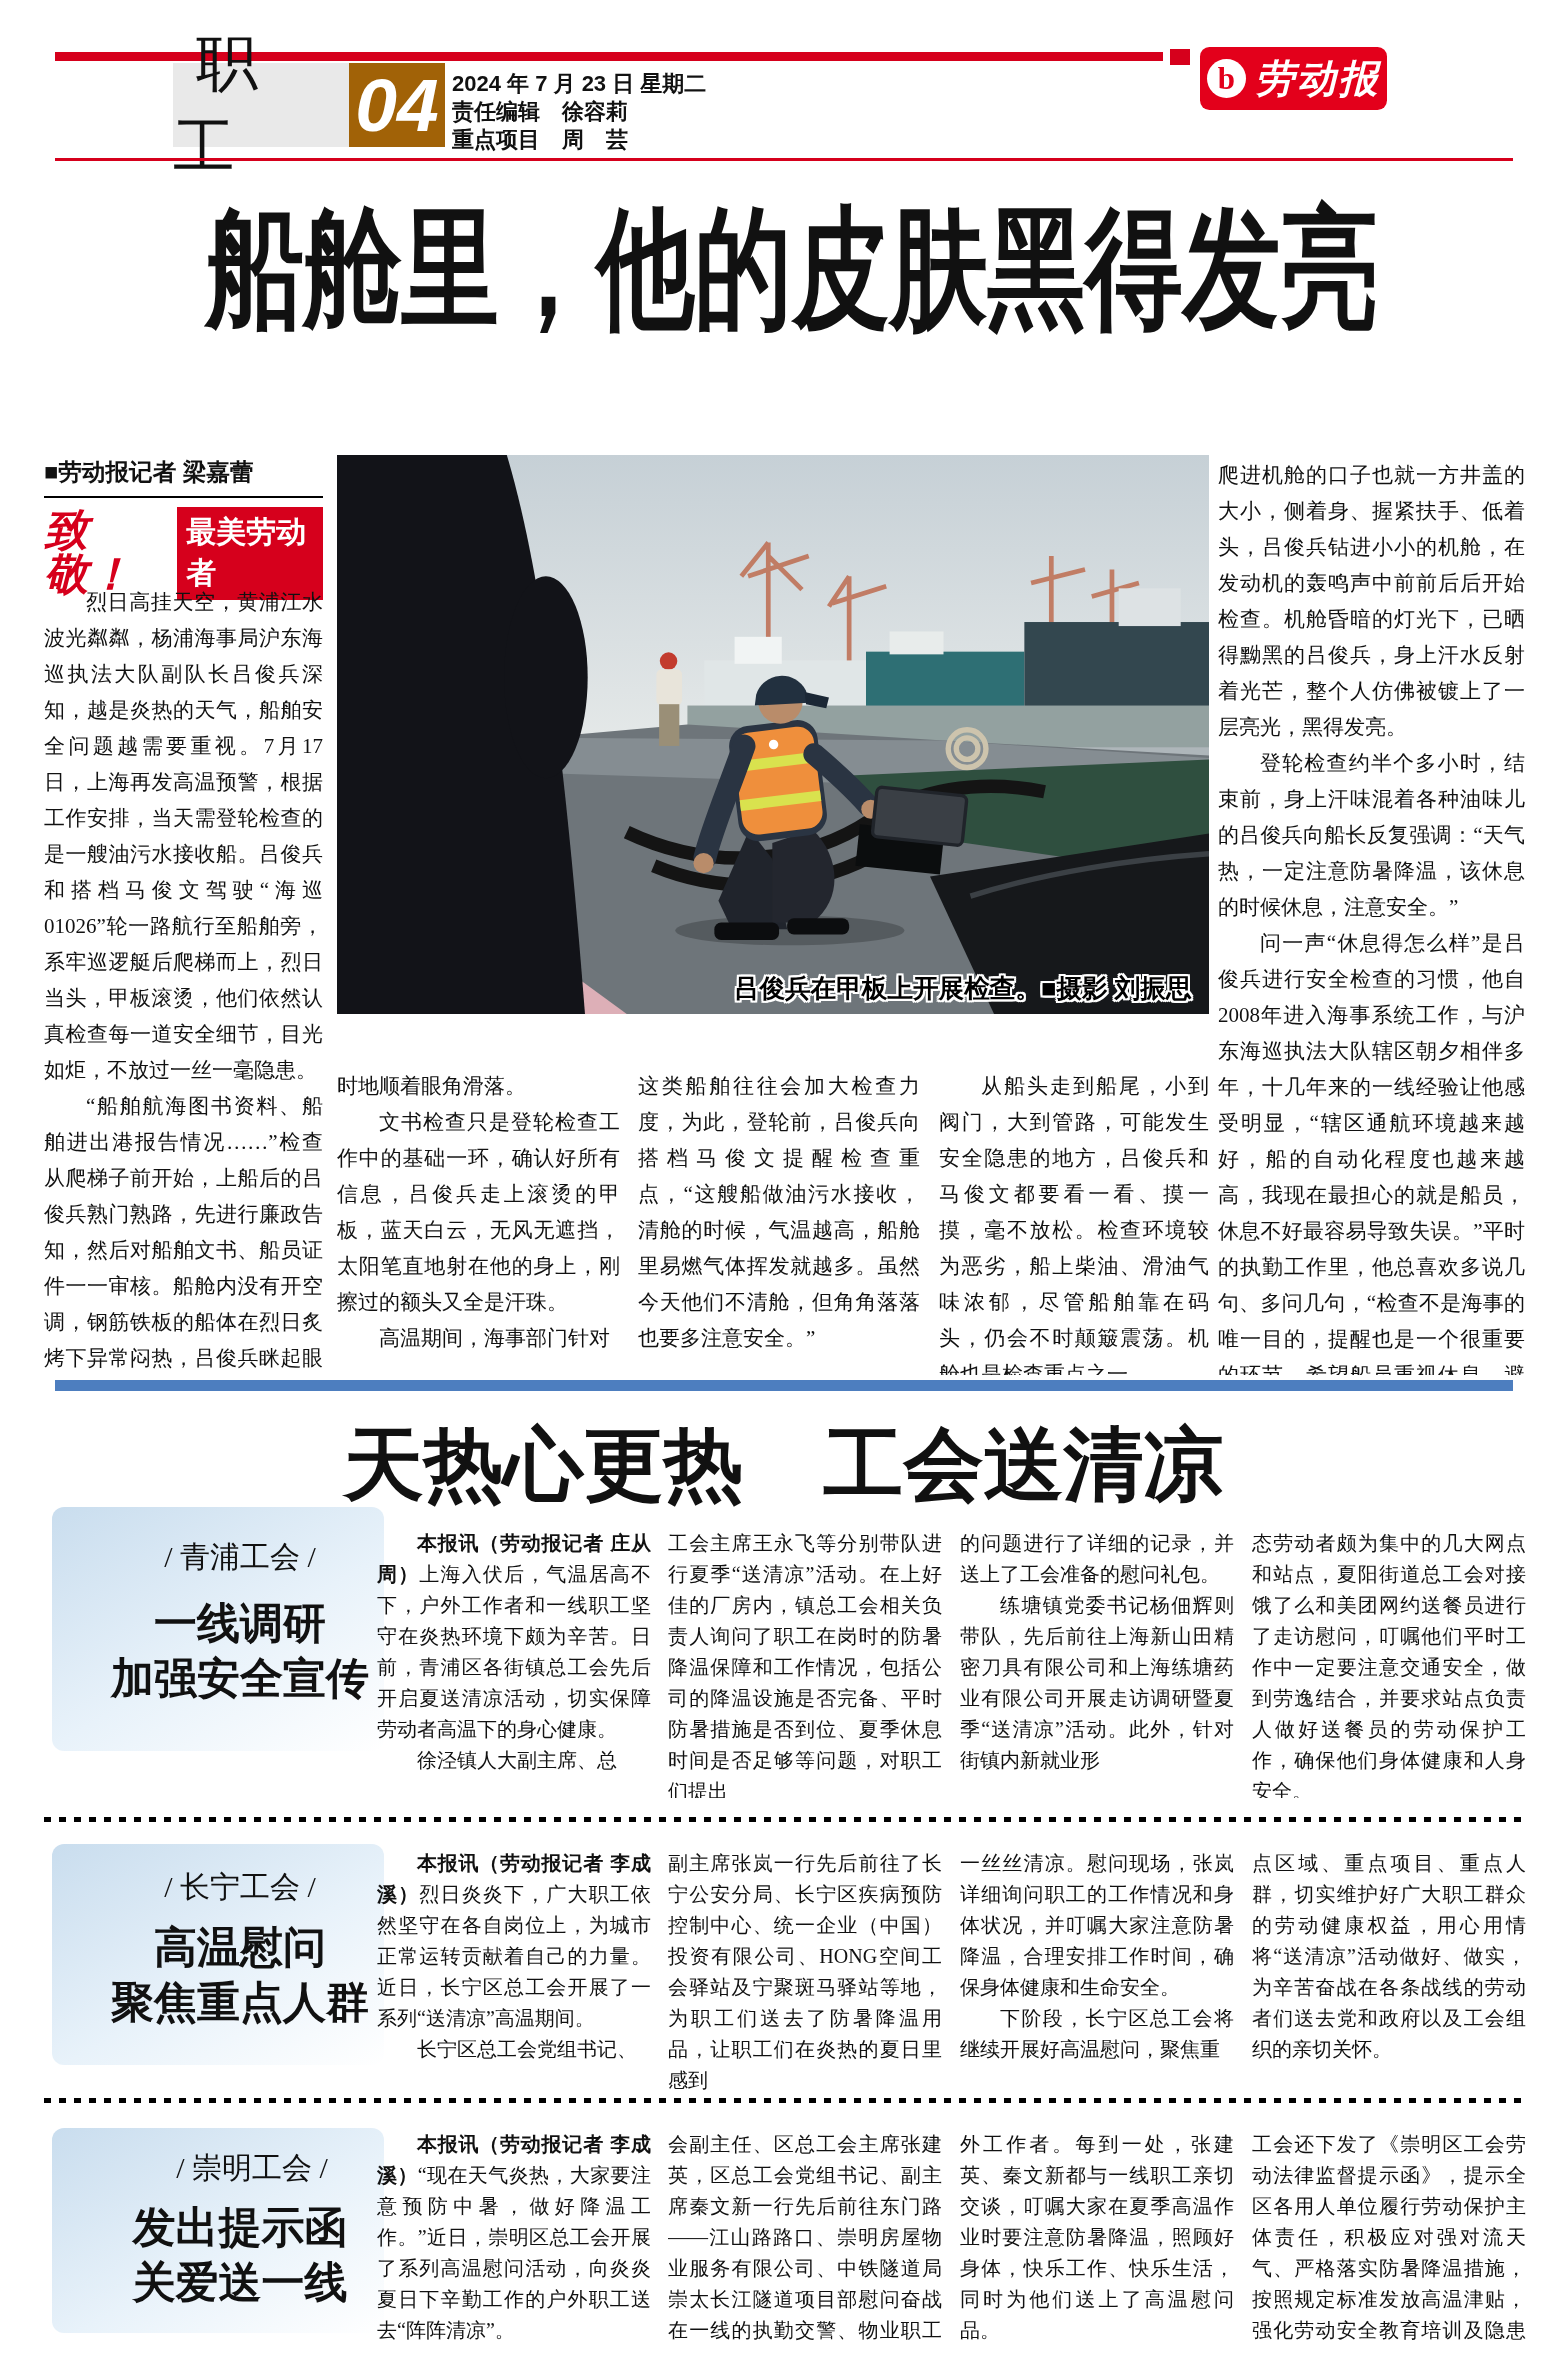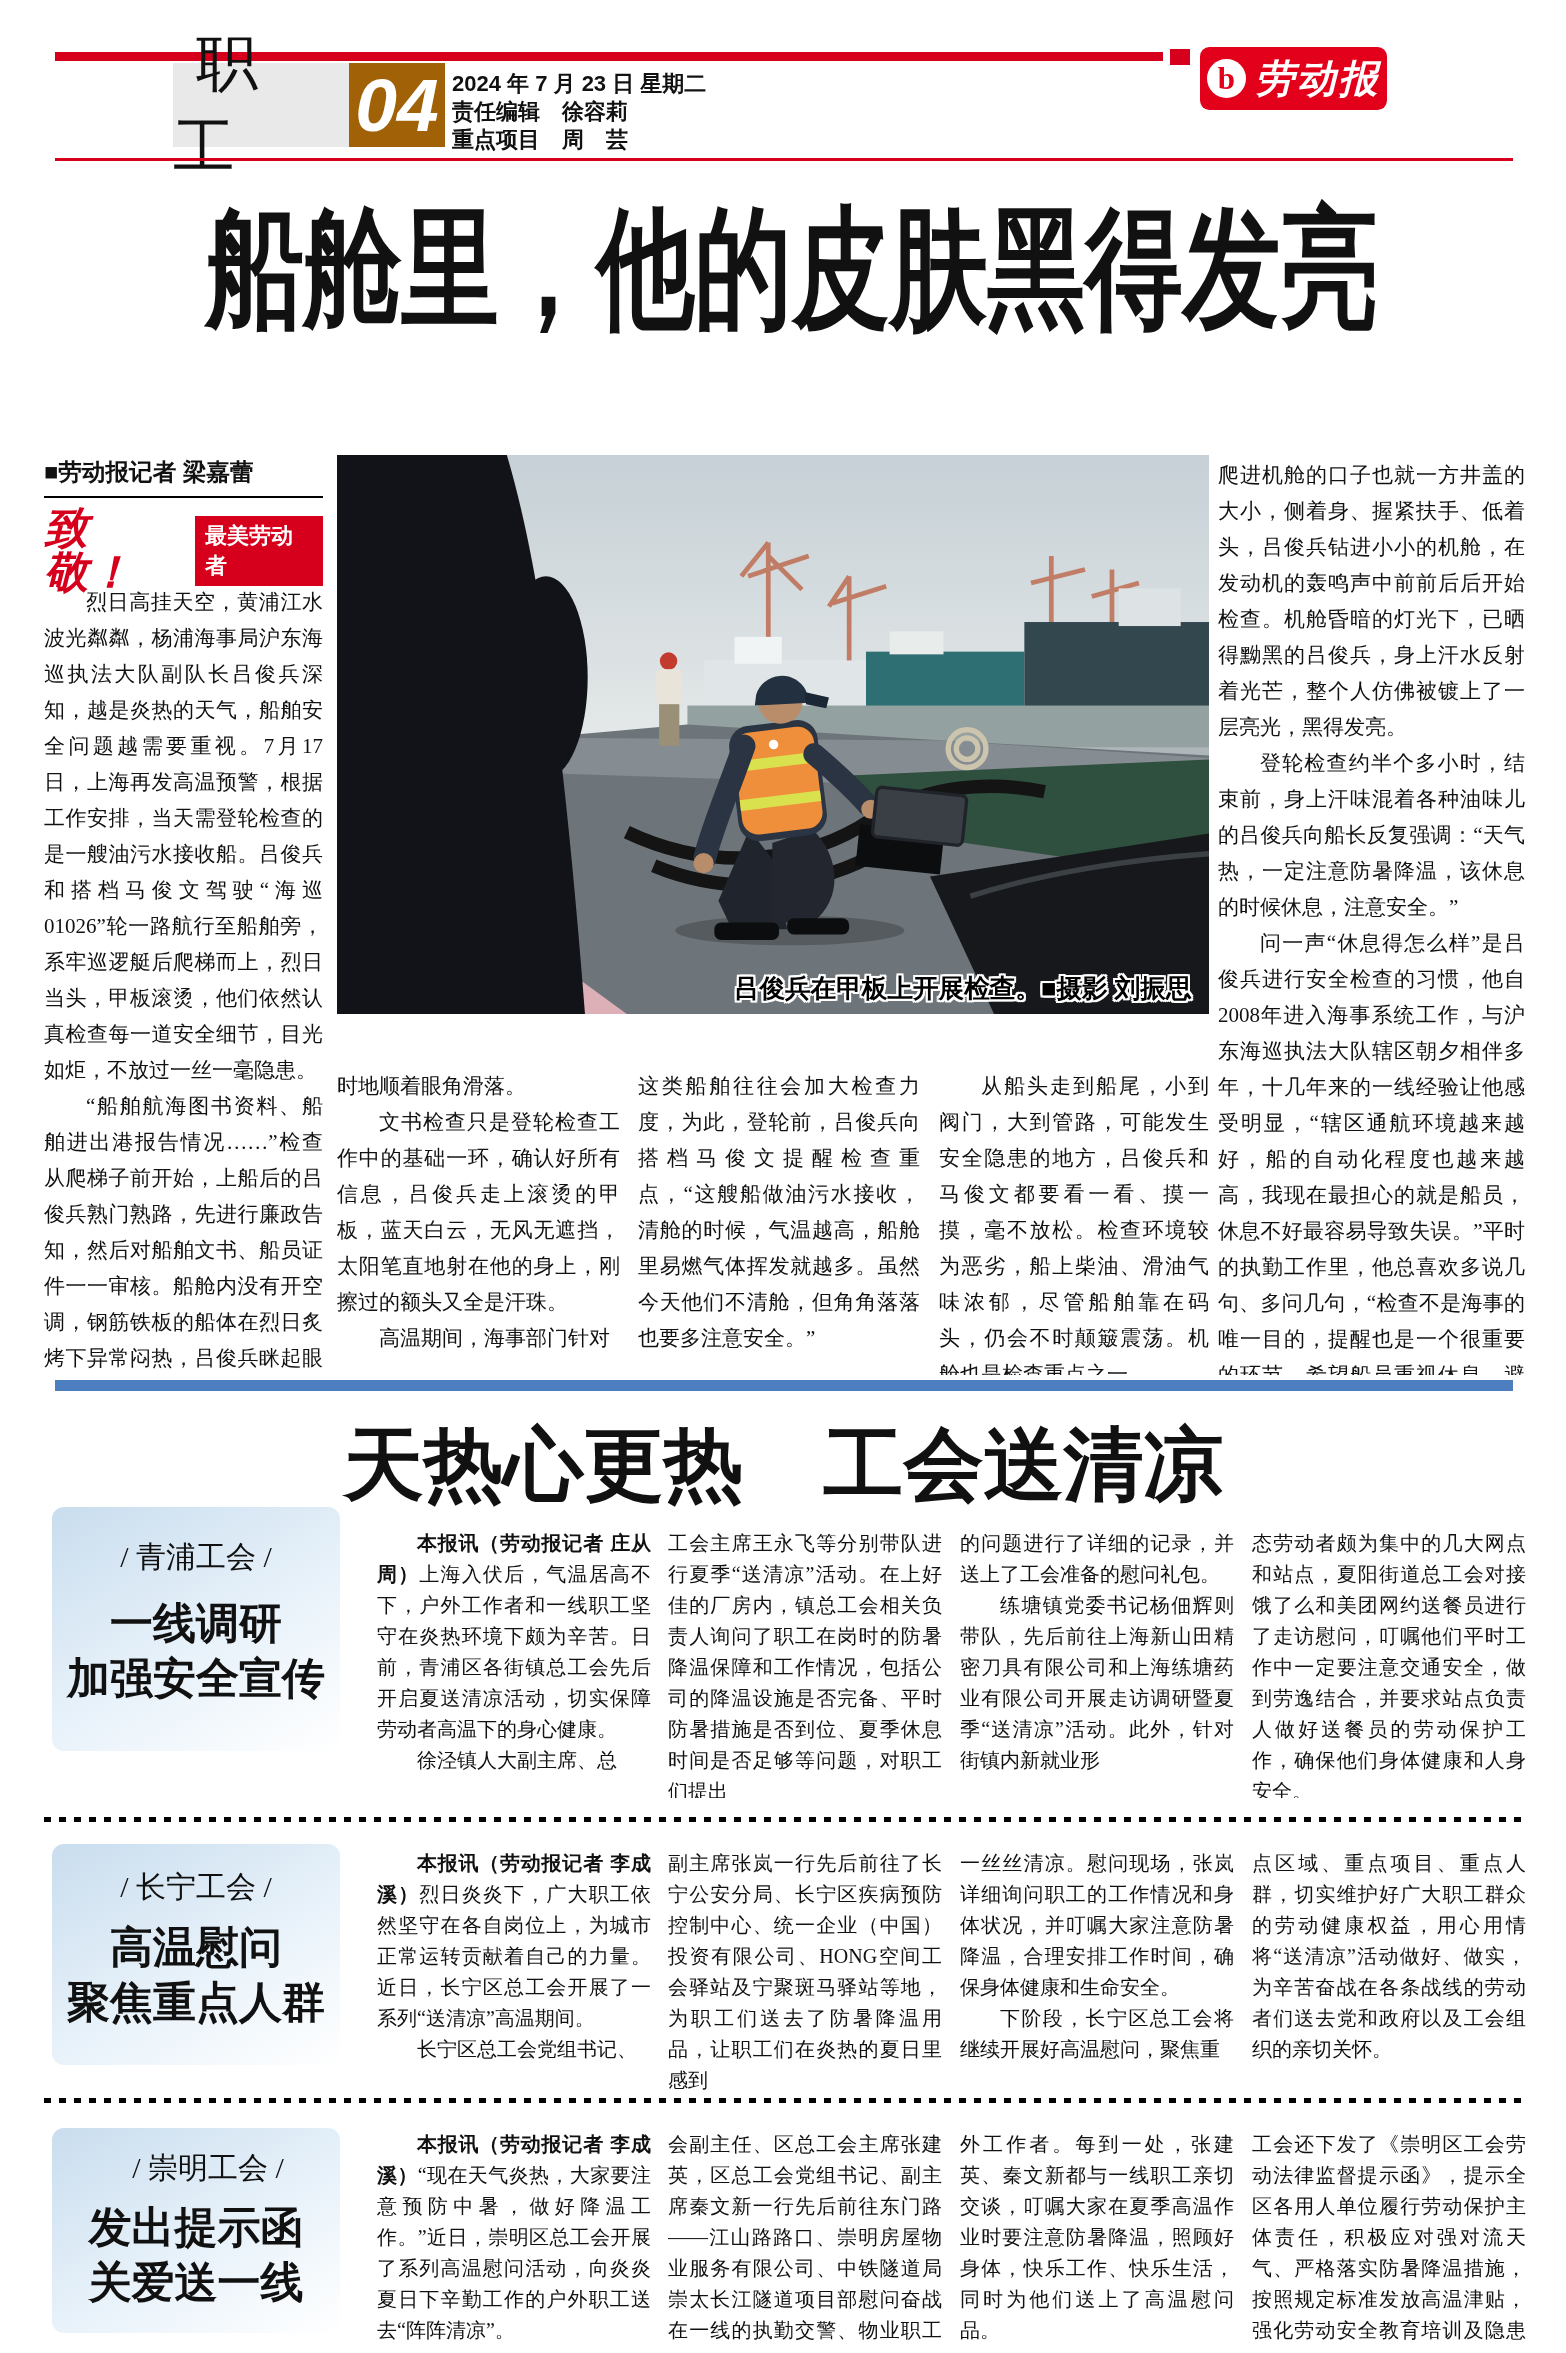--- a/index.html
+++ b/index.html
@@ -37,21 +37,21 @@
   .subheadline { left:0; top:356px; width:1567px; text-align:center; font-weight:700; font-size:47px;
                  white-space:nowrap; }
 
   
   .body-col p { font-size:21px; line-height:36px; }
   .byline  { left:44px; top:456px; width:279px; font-size:23.6px; font-weight:bold;
              border-bottom:2px solid #000; padding-bottom:8px;
              font-family:"Liberation Sans",sans-serif; }
   .badge   { left:44px; top:507px; width:279px; display:flex; align-items:center; gap:21px; }
   .badge-script { color:#d6001c; font-weight:900; font-style:italic; font-size:44px; line-height:44px; }
-  .badge-box { background:#d6001c; color:#fff; font-weight:bold; font-size:22px;
+  .badge-box { background:#d6001c; color:#fff; font-weight:bold; font-size:30px;
                padding:5.4px 9.4px; font-family:"Liberation Sans",sans-serif; }
   .lead-c1 { left:44px;  top:584px;  width:279px; height:790px; overflow:hidden; }
   .lead-c2 { left:337px; top:1068px; width:283px; height:307px; overflow:hidden; }
   .lead-c3 { left:638px; top:1068px; width:282px; height:307px; overflow:hidden; }
   .lead-c4 { left:939px;top:1068px; width:270px; height:307px; overflow:hidden; }
   .lead-c5 { left:1218px;top:457px;  width:307px; height:918px; overflow:hidden; }
 
   
   .photo { left:337px; top:455px; width:872px; height:559px; background:#aeb6ba; overflow:hidden; }
   .photo svg { display:block; width:100%; height:100%; }
@@ -59,21 +59,21 @@
              font-family:"Liberation Sans",sans-serif;
              text-shadow:-2px -2px 0 #fff, 2px -2px 0 #fff, -2px 2px 0 #fff, 2px 2px 0 #fff,
                          0 -2px 0 #fff, 0 2px 0 #fff, -2px 0 0 #fff, 2px 0 0 #fff; }
 
   
   .bluebar { left:55px; top:1380px; width:1458px; height:10.8px; background:#4d7ebf; }
   .sec2-headline { left:0; top:1412px; width:1567px; text-align:center; font-weight:900;
                    font-size:80px; white-space:nowrap; }
   .story-label { left:52px; width:288px; border-radius:12px;
                  background:linear-gradient(150deg,#c9ddee 0%,#e8f2fa 55%,#ffffff 100%);
-                 text-align:center; }
+                 text-align:center;padding-left:44px; }
   .story-tag   { font-size:30px; margin-top:30px; }
   .story-title { font-size:43px; font-weight:900; line-height:55px; margin-top:17.5px; }
   .story-col p { font-size:20px; line-height:31px; }
   .story-col   { overflow:hidden; }
   .lede { font-weight:bold; font-family:"Liberation Sans",sans-serif; }
   .dash { left:44px; width:1478px; height:5.4px;
           background:repeating-linear-gradient(90deg,#000 0 7.4px,transparent 7.4px 15px); }
 </style>
 </head>
 <body>

